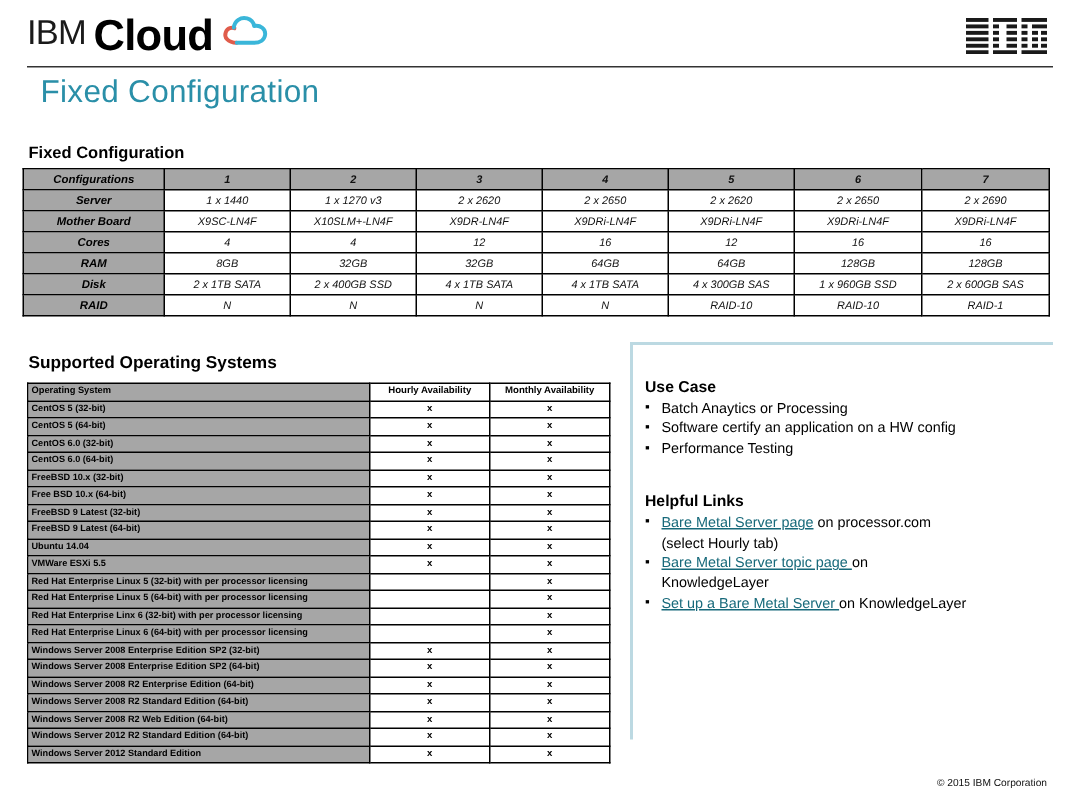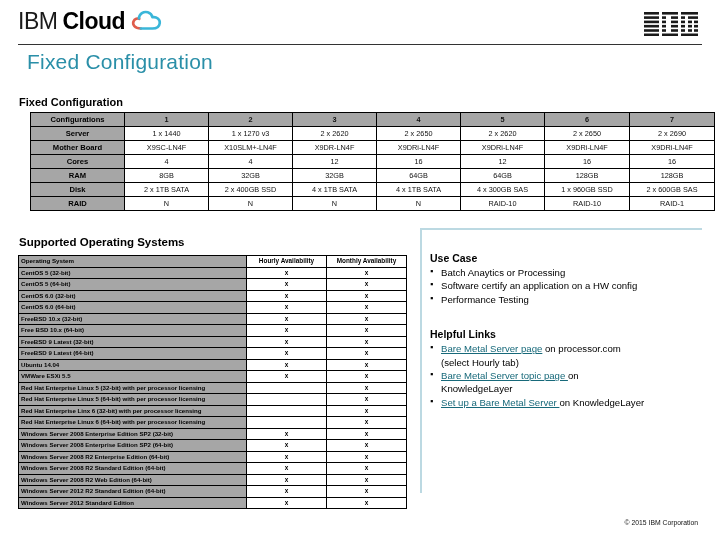--- a/index.html
+++ b/index.html
@@ -6,34 +6,34 @@
   body{
     width:720px;height:540px;background:#ffffff;
     font-family:"Liberation Sans", sans-serif;
     color:#000;overflow:hidden;position:relative;
   }
   
   .slide{position:absolute;inset:0;}
   .logo-row{position:absolute;left:18px;top:8px;width:684px;height:36px;}
   .ibm-cloud{display:flex;align-items:flex-start;gap:5px;}
   .ibm-word{font-size:23px;letter-spacing:-0.5px;color:#1a1a1a;font-weight:400;}
-  .cloud-word{font-size:23px;letter-spacing:-0.5px;color:#000;font-weight:bold;}
+  .cloud-word{font-size:29px;letter-spacing:-0.5px;color:#000;font-weight:bold;}
   .cloud-mark{width:34px;height:24px;display:block;}
   .ibm-logo{position:absolute;right:4px;top:4px;width:54px;height:24px;}
   .hdr-rule{position:absolute;left:18px;right:18px;top:44px;height:1px;background:#333;}
   .slide-title{
     position:absolute;left:27px;top:50px;font-size:21px;color:#2a8fa8;
     letter-spacing:.2px;white-space:nowrap;
   }
   
   .sec-title{font-size:11px;font-weight:bold;color:#000;}
   #cfg-heading{position:absolute;left:19px;top:96px;}
   table.cfg{
-    position:absolute;left:30px;top:112px;width:684px;
-    border-collapse:collapse;table-layout:fixed;
+    position:absolute;left:15px;top:112px;width:684px;
+    border-collapse:collapse;table-layout:fixed;font-style:italic;
   }
   table.cfg td{
     border:1px solid #000;height:13px;font-size:7.3px;text-align:center;
     color:#111;padding:0;line-height:13px;overflow:hidden;white-space:nowrap;
   }
   table.cfg td.rowhdr{
     background:#a6a6a6;font-weight:bold;font-size:7.6px;color:#000;
   }
   table.cfg td.colhdr{background:#a6a6a6;font-weight:bold;}
   

